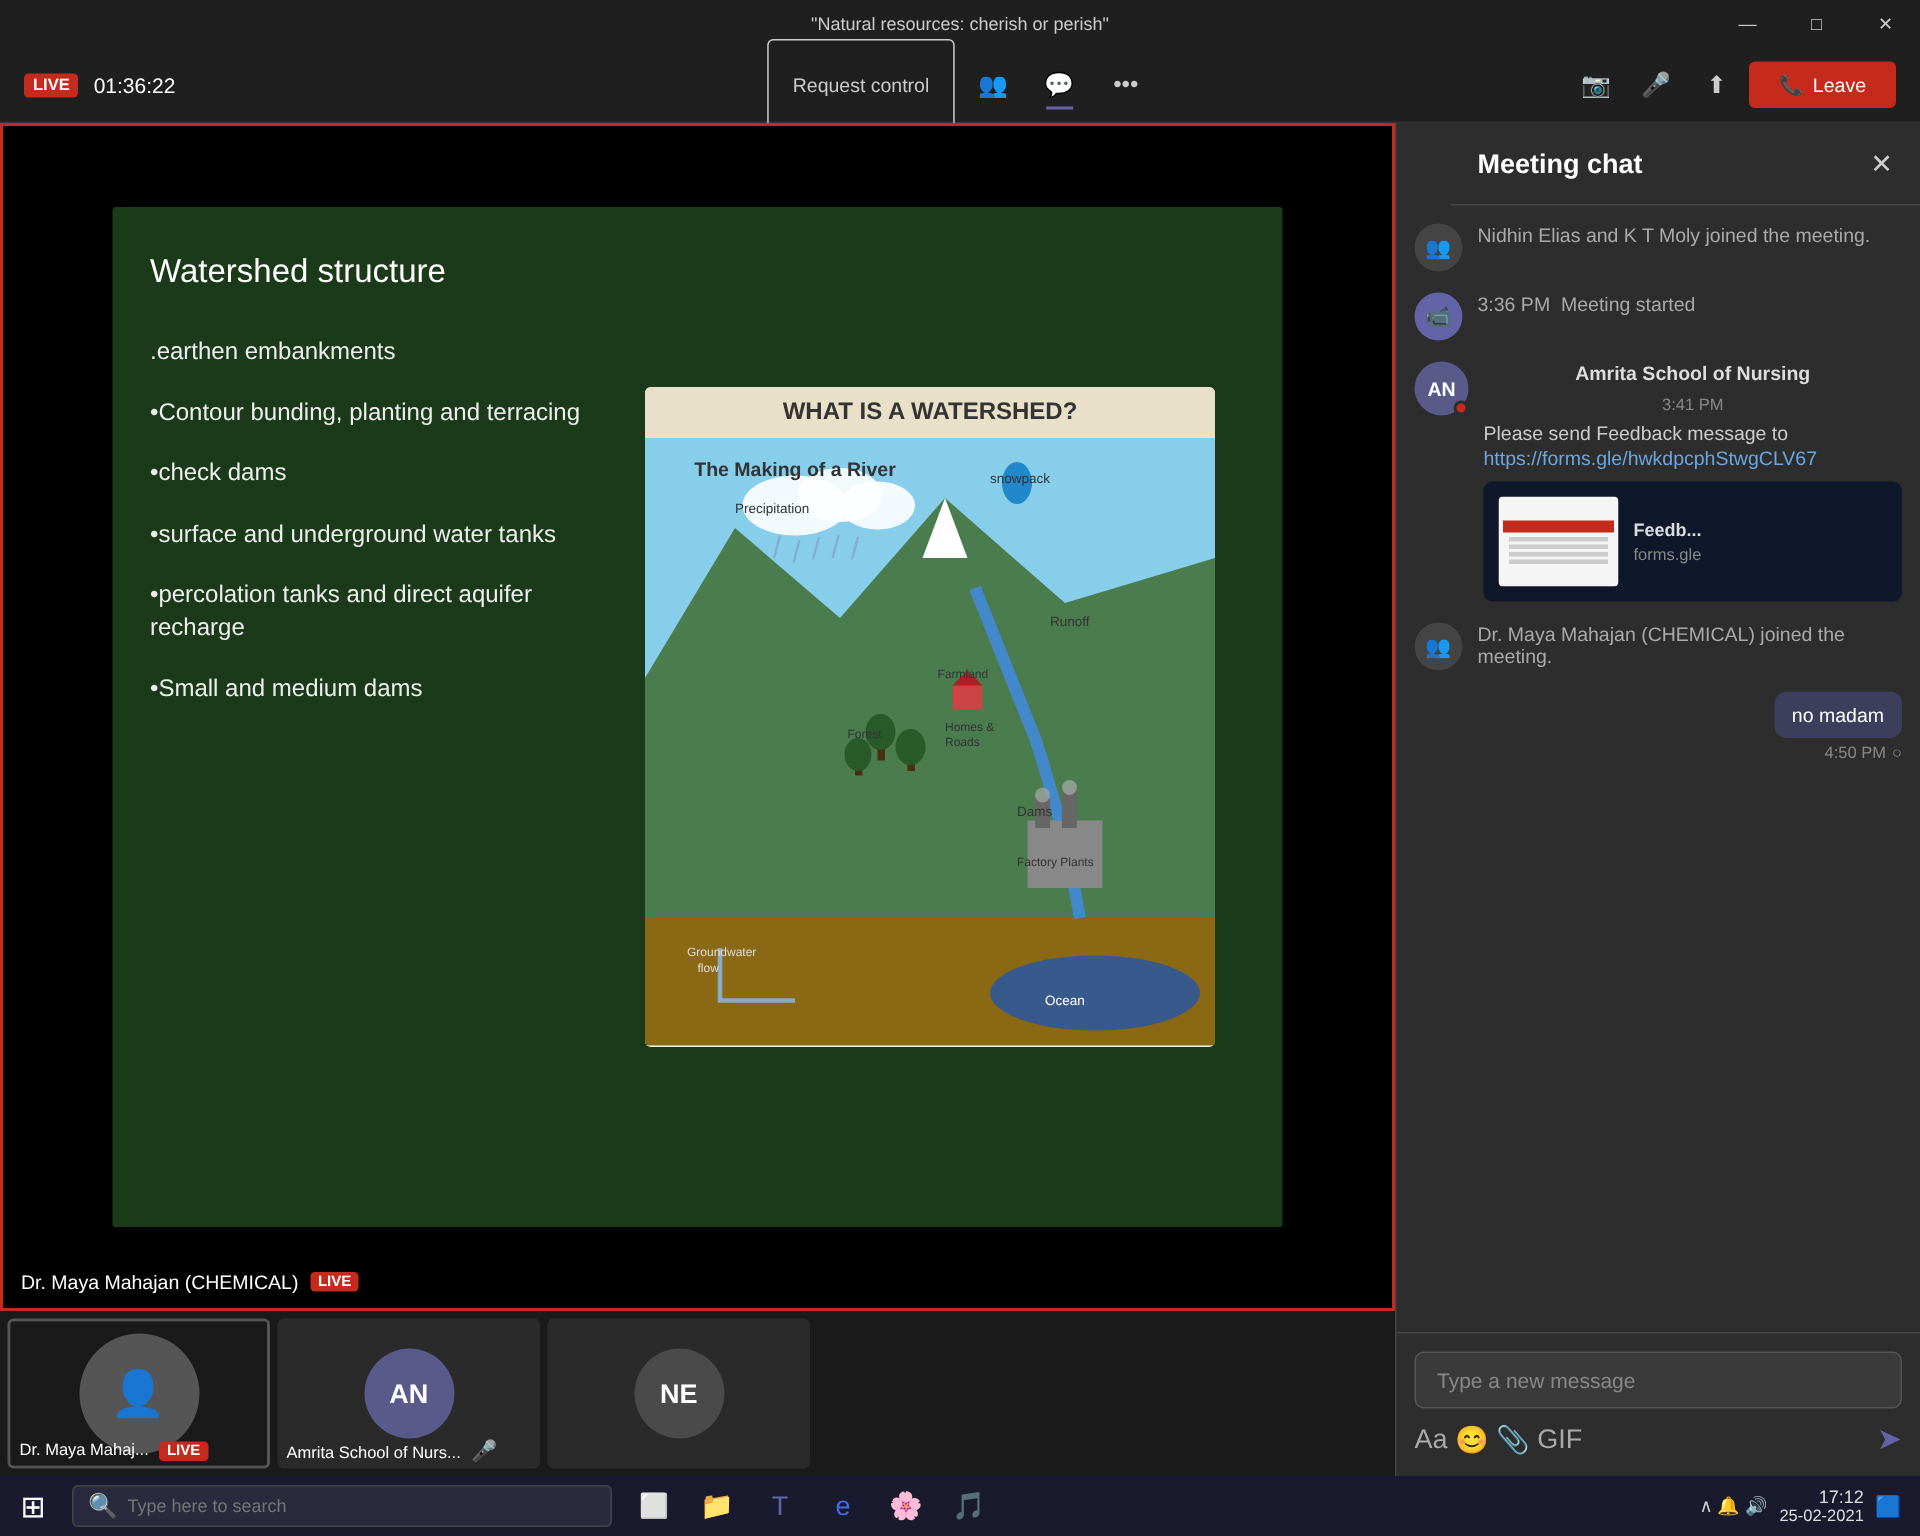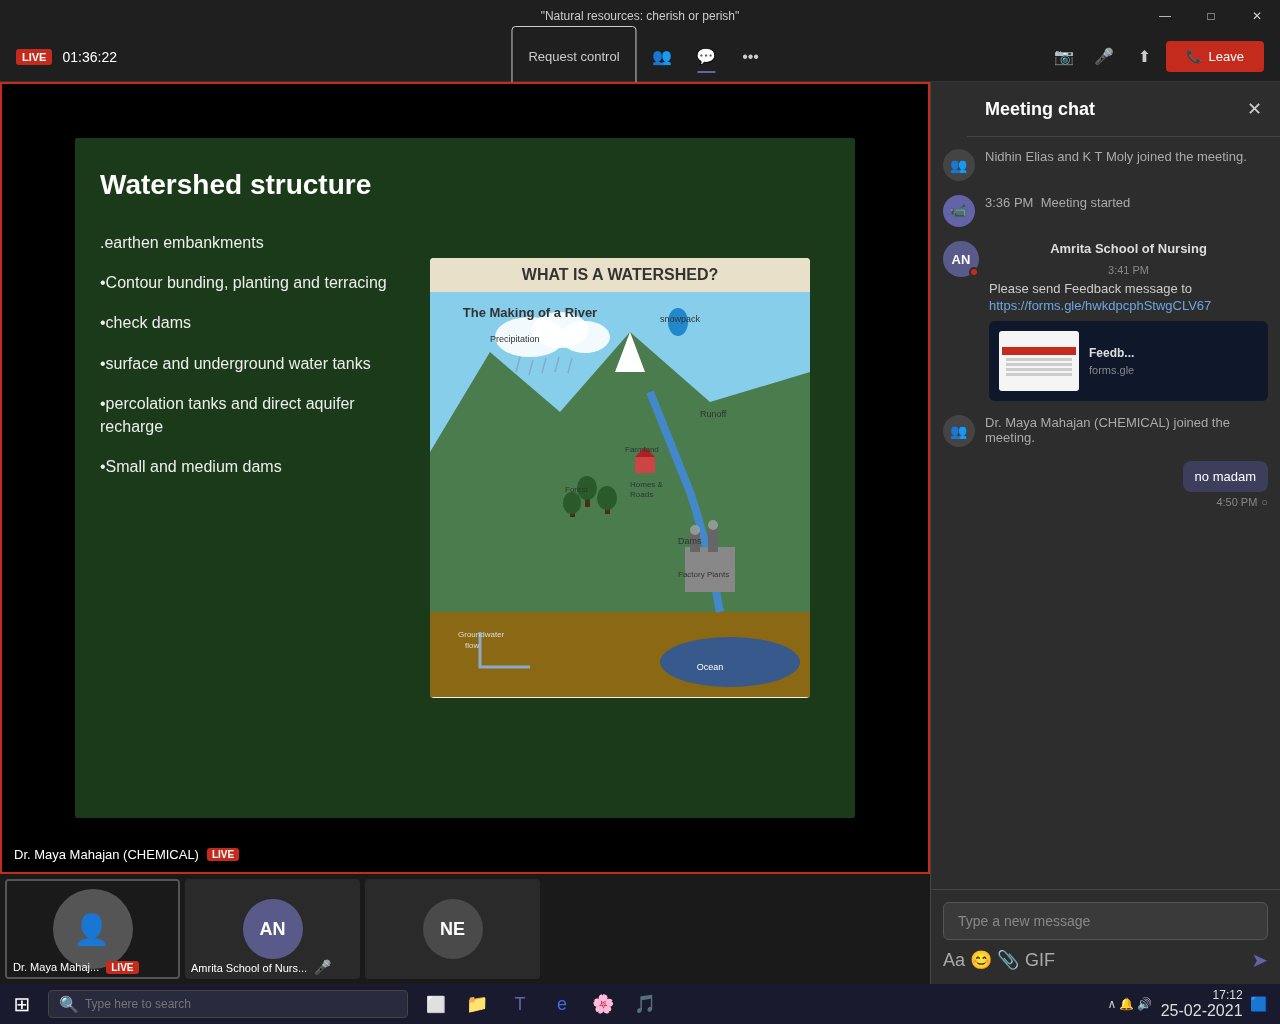--- a/index.html
+++ b/index.html
@@ -154,22 +154,22 @@
       display: flex;
       position: relative;
       border-radius: 2px;
     }
     .slide-left {
       width: 340px;
       padding: 30px 25px;
       color: white;
     }
     .slide-title {
-      font-size: 28px;
-      font-weight: bold;
+      font-size: 22px;
+      font-weight: normal;
       color: white;
       margin-bottom: 30px;
       line-height: 1.2;
     }
     .slide-bullet {
       font-size: 16px;
       color: #eee;
       margin-bottom: 18px;
       line-height: 1.4;
     }
@@ -520,21 +520,21 @@
     .taskbar-right {
       margin-left: auto;
       display: flex;
       align-items: center;
       gap: 8px;
       padding-right: 12px;
       color: #ccc;
       font-size: 12px;
     }
     .taskbar-time { color: #ddd; font-size: 12px; text-align: right; }
-    .taskbar-date { color: #ddd; font-size: 16px; }
+    .taskbar-date { color: #ddd; font-size: 11px; }
 
     
     .watershed-svg {
       width: 100%;
       height: 100%;
     }
   </style>
 </head>
 <body>
 

